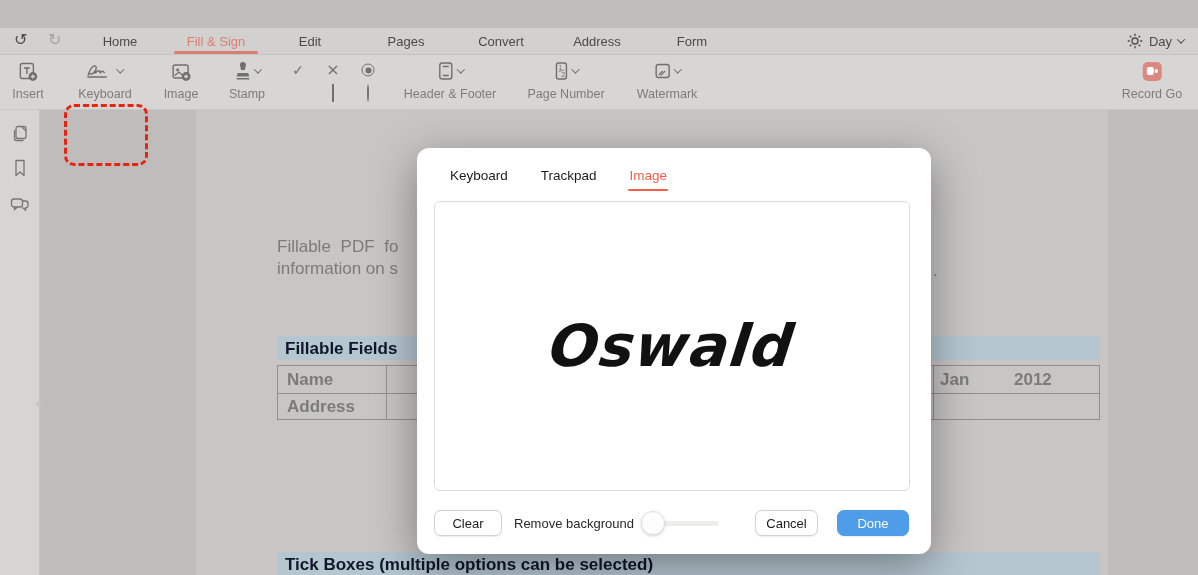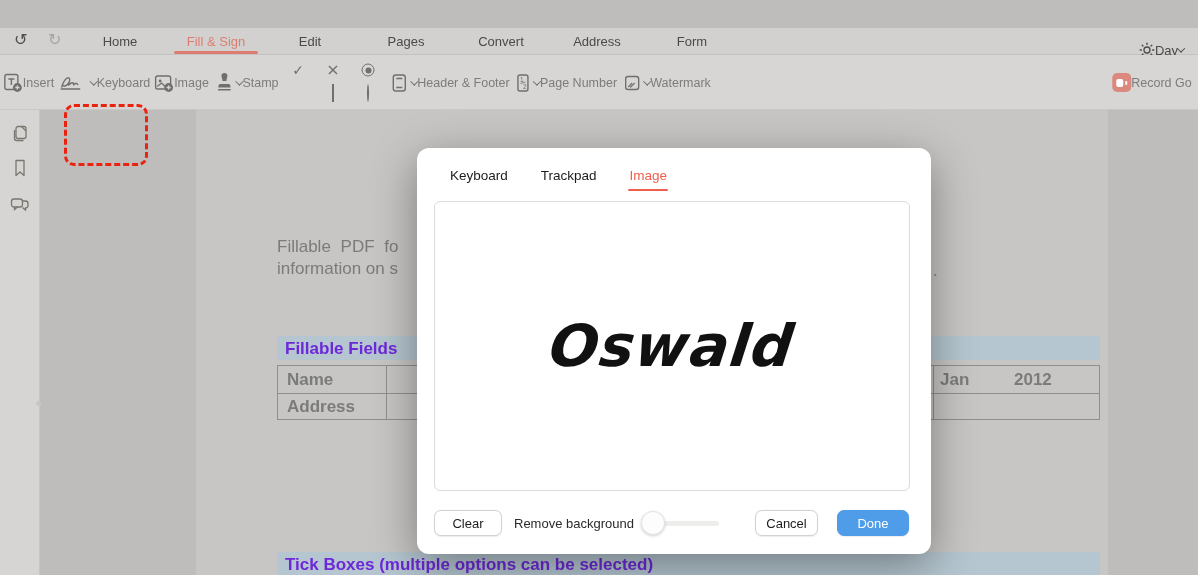--- a/index.html
+++ b/index.html
@@ -18,26 +18,26 @@
   .doc-title{font-size:13px;font-weight:bold;color:#4f4e4c;}
 
   
   .tabbar{position:absolute;left:0;top:28px;width:100%;height:27px;background:#d2d1cf;border-bottom:1px solid #c3c2c0;}
   .histbtn{position:absolute;top:2px;font-size:16px;font-family:"DejaVu Sans",sans-serif;}
   .undo{left:14px;color:#4c4c4a;}
   .redo{left:48px;color:#a5a4a2;}
   .tab{position:absolute;top:6px;transform:translateX(-50%);font-size:13px;color:#4a4a48;white-space:nowrap;}
   .tab.active{color:#dd7d71;}
   .tab-underline{position:absolute;left:174px;top:23px;width:84px;height:3px;border-radius:2px;background:#dd7d71;}
-  .theme-switch{position:absolute;right:14px;top:14px;display:flex;align-items:center;color:#4a4a48;font-size:13px;}
+  .theme-switch{position:absolute;right:14px;top:5px;display:flex;align-items:center;gap:6px;color:#4a4a48;font-size:13px;}
   .chev{display:inline-block;width:6px;height:6px;border-right:1.4px solid currentColor;border-bottom:1.4px solid currentColor;transform:rotate(45deg) translate(-1px,-1px);}
 
   
   .toolbar{position:absolute;left:0;top:55px;width:100%;height:55px;background:#d7d6d4;border-bottom:1px solid #c9c8c6;}
-  .tbtn{position:absolute;top:0;height:55px;transform:translateX(-50%);display:flex;flex-direction:row;align-items:center;justify-content:flex-start;color:#6f6f6d;}
+  .tbtn{position:absolute;top:0;height:55px;transform:translateX(-50%);display:flex;flex-direction:column;align-items:center;justify-content:flex-start;color:#6f6f6d;}
   .tbtn .iconrow{height:32px;display:flex;align-items:center;gap:3px;}
   .tbtn .lbl{font-size:12.5px;color:#7c7c7a;white-space:nowrap;}
   .glyphbtn{position:absolute;transform:translate(-50%,-50%);color:#6f6f6d;font-family:"DejaVu Sans",sans-serif;font-size:14px;line-height:1;}
   .shape-dash{width:13px;height:0;border-top:2px solid #6f6f6d;}
   .shape-square{width:11px;height:11px;border:1.6px solid #6f6f6d;}
   .shape-circle{width:12px;height:12px;border:1.6px solid #6f6f6d;border-radius:50%;}
   .shape-radio{width:13px;height:13px;border:1.5px solid #6f6f6d;border-radius:50%;display:flex;align-items:center;justify-content:center;}
   .shape-radio::after{content:"";width:6px;height:6px;border-radius:50%;background:#6f6f6d;}
   .annotation-box{position:absolute;left:64px;top:49px;width:84px;height:62px;border:3px dashed #ea2210;border-radius:10px;z-index:30;pointer-events:none;}
   .record-icon{position:relative;width:19px;height:19px;border-radius:5px;background:#db897f;}
@@ -46,21 +46,21 @@
 
   
   .main{position:absolute;left:0;top:110px;width:100%;height:465px;background:#bebdbb;}
   .sidebar{position:absolute;left:0;top:0;width:40px;height:100%;background:#d6d5d3;border-right:1px solid #c6c5c3;}
   .side-icon{position:absolute;left:50%;transform:translateX(-50%);}
   .divider-handle{position:absolute;left:36px;top:291px;width:5px;height:5px;border-radius:50%;background:#c7c6c4;}
   .page{position:absolute;left:196px;top:0;width:912px;height:465px;background:#c7c6c4;}
 
   .doc-text{position:absolute;font-size:17px;color:#7b7b79;white-space:nowrap;}
   .band{position:absolute;background:#b5c6d0;}
-  .band-label{position:absolute;font-size:17px;font-weight:bold;color:#6d28d9;white-space:nowrap;}
+  .band-label{position:absolute;font-size:17px;font-weight:bold;color:#0f172a;white-space:nowrap;}
   .doc-table{position:absolute;left:81px;top:255px;width:823px;height:55px;border:1px solid #8f8f8d;}
   .doc-table .hline{position:absolute;left:0;top:27px;width:100%;height:0;border-top:1px solid #8f8f8d;}
   .doc-table .vline1{position:absolute;left:108px;top:0;width:0;height:100%;border-left:1px solid #8f8f8d;}
   .doc-table .vline2{position:absolute;left:655px;top:0;width:0;height:100%;border-left:1px solid #8f8f8d;}
   .cell-text{position:absolute;font-size:17px;color:#7b7b79;white-space:nowrap;font-weight:bold;}
 
   
   .dialog{position:absolute;left:417px;top:148px;width:514px;height:406px;background:#ffffff;border-radius:12px;box-shadow:0 12px 45px rgba(0,0,0,.38);z-index:50;}
   .dlg-tabs{position:absolute;left:33px;top:20px;display:flex;gap:33px;}
   .dlg-tab{position:relative;font-size:13.5px;color:#1c1c1c;padding-bottom:8px;}

